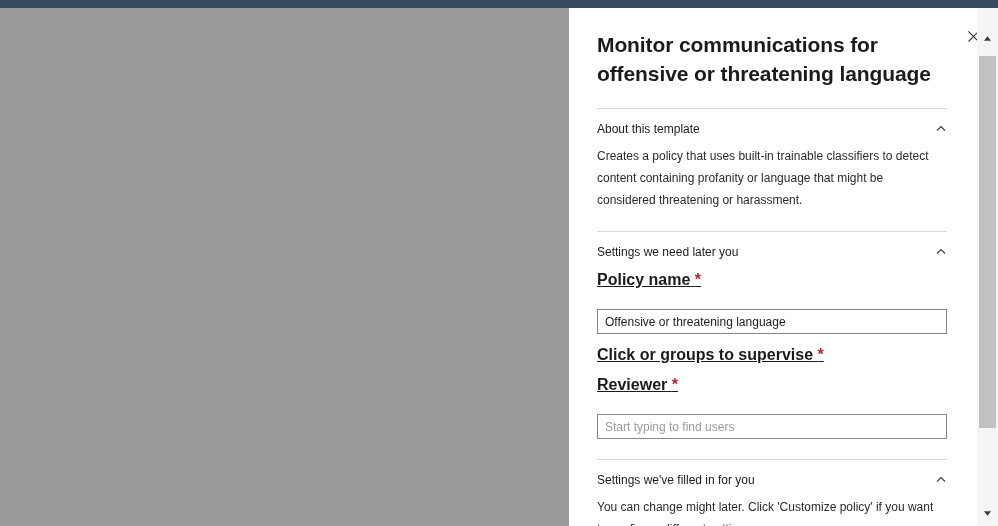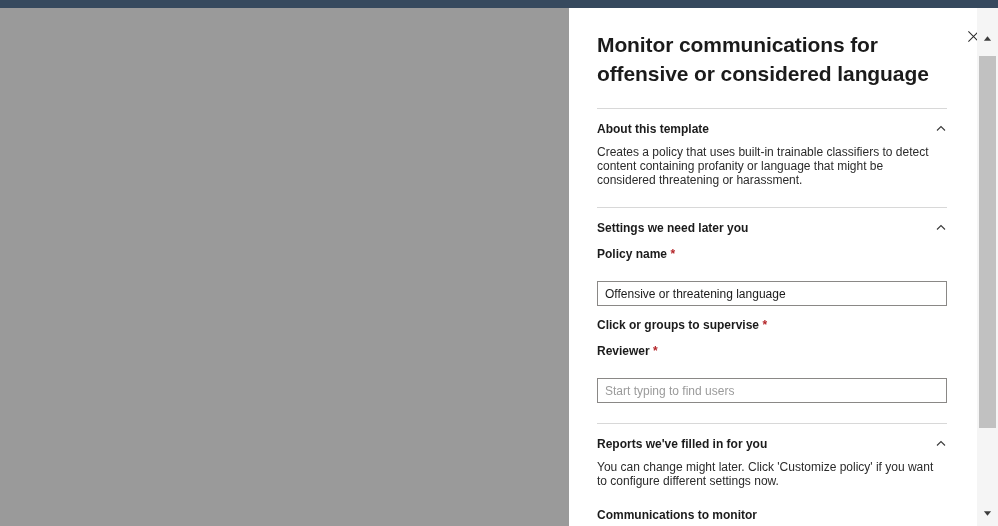--- a/index.html
+++ b/index.html
@@ -129,29 +129,29 @@
   .panel-title {
     font-size: 21px; font-weight: 700; color: #1b1b1b;
     line-height: 29px; letter-spacing: -.1px; padding-right: 8px;
   }
   .sec-rule { height: 1px; background: #d8d8d8; margin: 20px 0 0 0; }
 
   .sec-head {
     display: flex; align-items: center; justify-content: space-between;
     padding: 13px 0 0 0;
   }
-  .sec-head .sh-title { font-size: 12px; font-weight: 700; color: #1b1b1b; }
+  .sec-head .sh-title { font-size: 12px; font-weight: 400; color: #1b1b1b; }
   .sec-head .sh-chev { color: #3a3a3a; display: flex; align-items: center; }
   .sec-text {
-    font-size: 12px; line-height: 14px; color: #2b2b2b; margin-top: 9px;
+    font-size: 12px; line-height: 22px; color: #2b2b2b; margin-top: 9px;
     padding-right: 4px;
   }
 
   .field { margin-top: 12px; }
-  .field-label { font-size: 12px; font-weight: 700; color: #1b1b1b; margin-bottom: 4px; }
+  .field-label { font-size: 16px; font-weight: 700; color: #1b1b1b; margin-bottom: 4px; text-decoration: underline; }
   .req { color: #b4262a; font-weight: 700; }
   .field input {
     display: block; width: 100%; height: 25px;
     border: 1px solid #8a8886; background: #fff;
     font-family: "Liberation Sans", sans-serif; font-size: 12px;
     color: #1b1b1b; padding: 8px 7px; outline: none; margin-top: 20px;
   }
   .field input::placeholder { color: #9b9b9b; }
 
   .sub-head { font-size: 12px; font-weight: 700; color: #1b1b1b; margin-top: 20px; }
@@ -416,21 +416,21 @@
   <aside class="panel">
 
     <div class="panel-close">
       <svg width="13" height="13" viewBox="0 0 14 14" fill="none" stroke="currentColor" stroke-width="1.1">
         <path d="M1.5 1.5l11 11M12.5 1.5l-11 11"></path>
       </svg>
     </div>
 
     <div class="panel-body">
 
-      <div class="panel-title">Monitor communications for offensive or considered language</div>
+      <div class="panel-title">Monitor communications for offensive or threatening language</div>
 
       <div class="sec-rule"></div>
 
       <div class="sec-head">
         <div class="sh-title">About this template</div>
         <div class="sh-chev">
           <svg width="12" height="12" viewBox="0 0 12 12" fill="none" stroke="currentColor" stroke-width="1.1">
             <path d="M2 7.5L6 3.5l4 4"></path>
           </svg>
         </div>
@@ -467,21 +467,21 @@
         <div class="field-label">
           <span>Reviewer</span>
           <span class="req">*</span>
         </div>
         <input type="text" placeholder="Start typing to find users" style="">
       </div>
 
       <div class="sec-rule"></div>
 
       <div class="sec-head">
-        <div class="sh-title">Reports we've filled in for you</div>
+        <div class="sh-title">Settings we've filled in for you</div>
         <div class="sh-chev">
           <svg width="12" height="12" viewBox="0 0 12 12" fill="none" stroke="currentColor" stroke-width="1.1">
             <path d="M2 7.5L6 3.5l4 4"></path>
           </svg>
         </div>
       </div>
       <div class="sec-text">You can change might later. Click 'Customize policy' if you want to configure different settings now.</div>
 
       <div class="sub-head">Communications to monitor</div>
 

